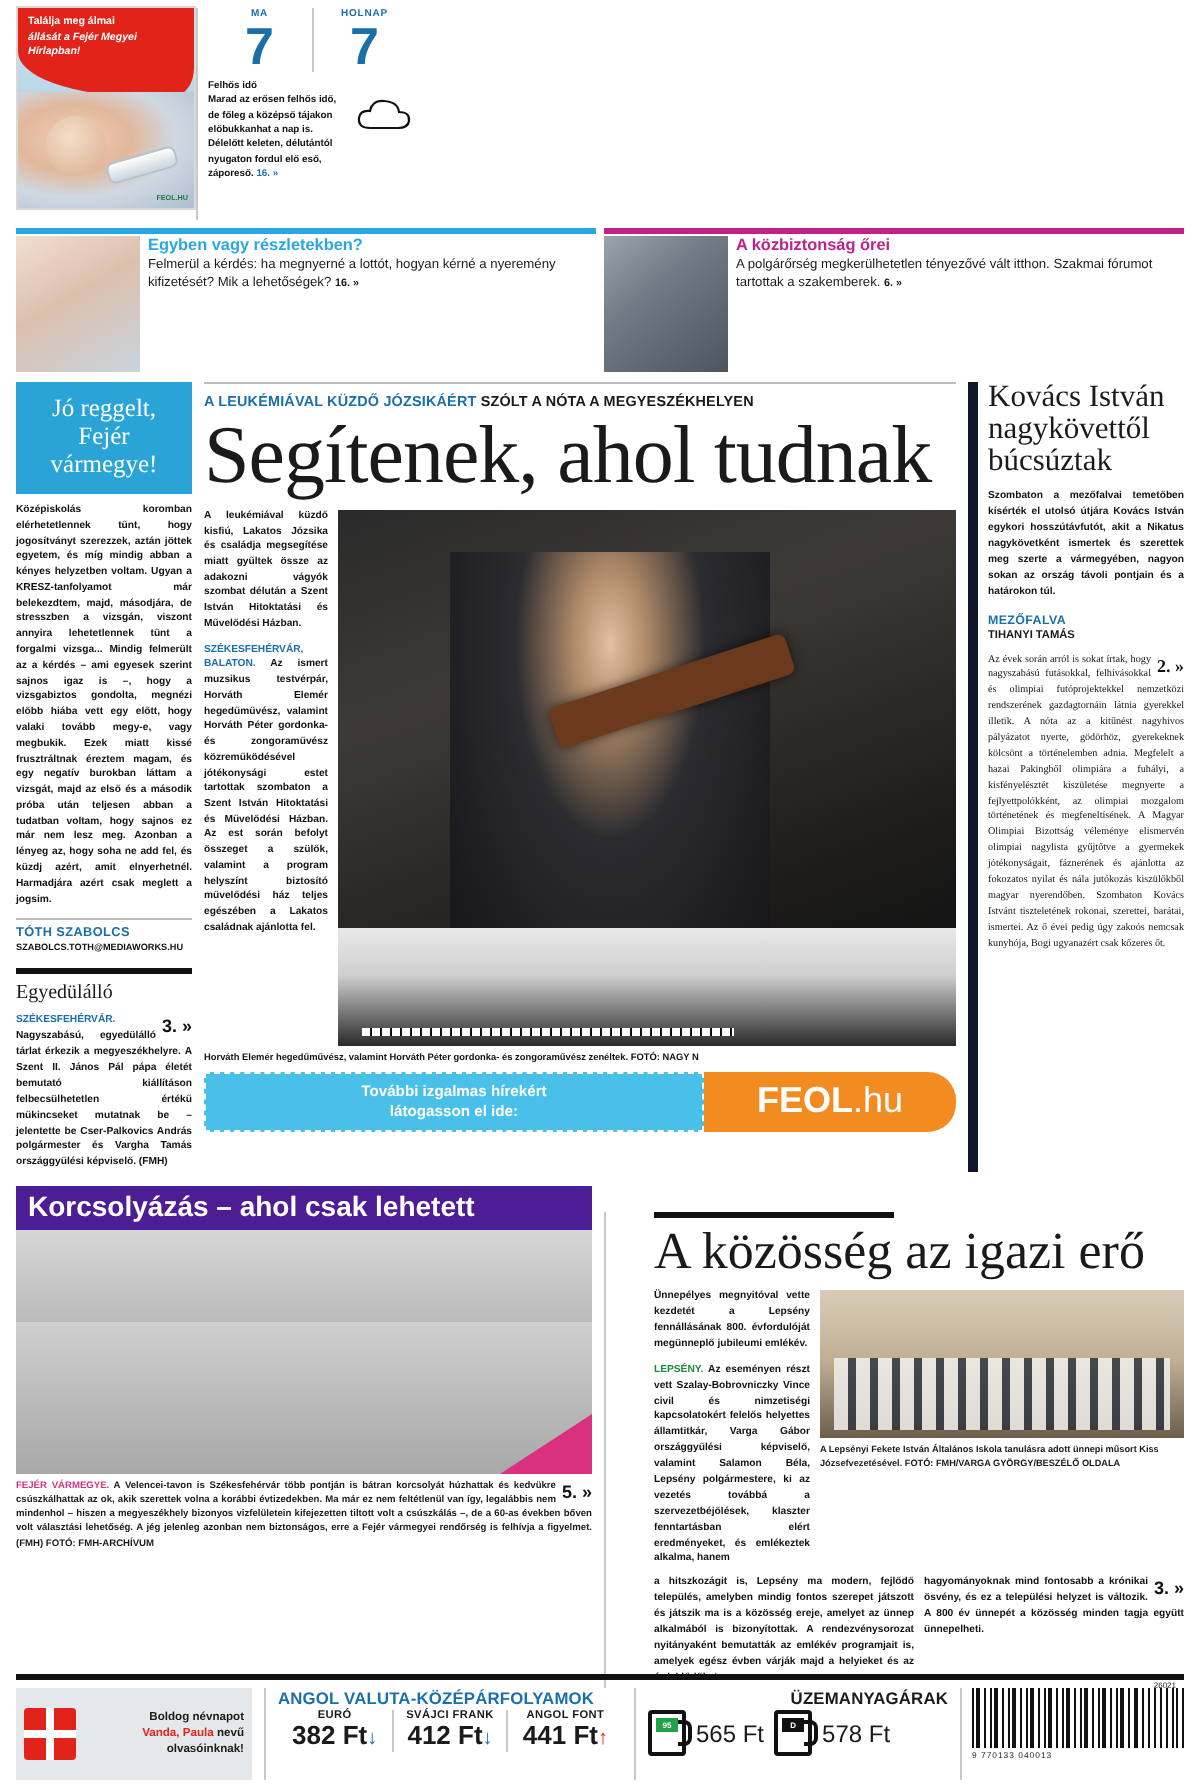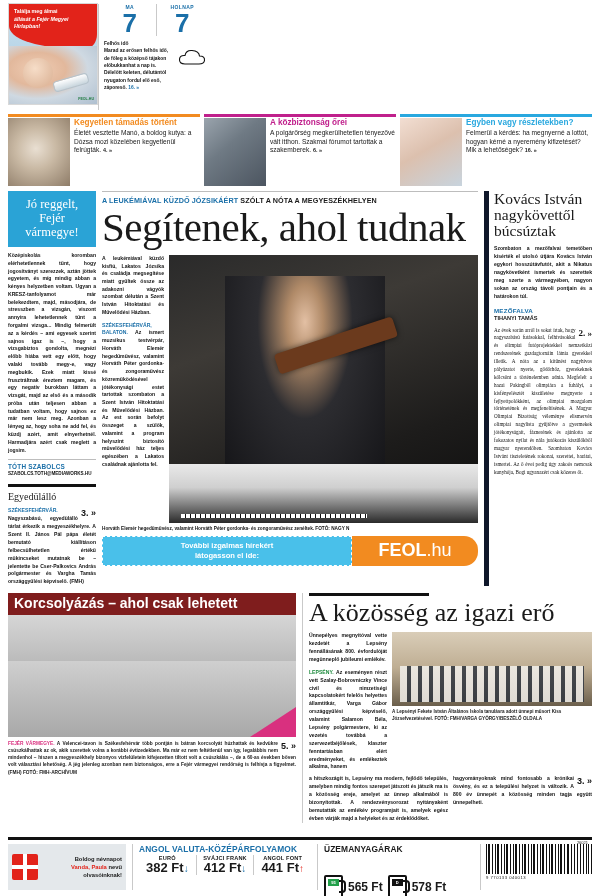--- a/index.html
+++ b/index.html
@@ -112,22 +112,22 @@
   .kov-h{font-family:"Liberation Serif", serif;font-size:15.5px;line-height:1.04;margin-bottom:6px;}
   .kov-b{font-size:5.1px;line-height:1.55;text-align:justify;font-weight:700;color:#111;}
   .kov-loc{color:#1a6fa8;font-size:6.2px;font-weight:800;margin-top:6px;letter-spacing:.2px;}
   .kov-by{font-size:5.6px;font-weight:800;margin-top:1px;}
   .kov-b2{font-size:5.1px;line-height:1.55;text-align:justify;margin-top:6px;
     font-family:"Liberation Serif", serif;font-weight:400;color:#111;}
 
   
   .lower{display:flex;gap:6px;margin-top:7px;}
   .low-left{width:288px;}
-  .low-right{flex:1;border-left:1px solid #c9c9c9;padding-left:6px;}
-  .pink-h{background:#7f1d1d;color:#fff;font-size:14px;font-weight:800;padding:3px 6px 4px;line-height:1.05;}
+  .low-right{flex:1;border-left:1px solid #c9c9c9;padding-left:24px;margin-top:13px;}
+  .pink-h{background:#4c1d95;color:#fff;font-size:14px;font-weight:800;padding:3px 6px 4px;line-height:1.05;}
   .ice-photo{height:122px;margin-top:0;position:relative;overflow:hidden;
     background:linear-gradient(180deg,#d6d6d6 0%,#bdbdbd 35%,#9e9e9e 70%,#8a8a8a 100%);}
   .ice-photo:before{content:"";position:absolute;left:0;top:38%;width:100%;height:62%;
     background:linear-gradient(180deg,#cfcfcf,#a8a8a8);}
   .ice-pink{position:absolute;right:0;bottom:0;width:0;height:0;
     border-left:46px solid transparent;border-bottom:30px solid #d9307f;}
   .ice-cap{font-size:4.8px;line-height:1.5;text-align:justify;font-weight:700;margin-top:3px;position:relative;}
   .ice-cap .loc{color:#d9307f;font-weight:800;}
   .pg-pink{color:#111;font-size:9px;font-weight:800;float:right;margin-left:3px;}
   .rule-black{border-top:3px solid #111;width:120px;margin-bottom:4px;}
@@ -155,30 +155,30 @@
   .curblock{flex:1;border-left:1px solid #c9c9c9;padding-left:6px;}
   .cur-h{font-size:8.4px;font-weight:800;color:#1a6fa8;letter-spacing:.1px;margin-bottom:1px;}
   .cur-row{display:flex;}
   .cur-cell{flex:1;text-align:center;}
   .cur-cell + .cur-cell{border-left:1px solid #c9c9c9;}
   .cur-l{font-size:5.6px;font-weight:700;letter-spacing:.2px;}
   .cur-v{font-size:13px;font-weight:800;line-height:1.05;}
   .arr-d{color:#1a6fa8;font-size:10px;}
   .arr-u{color:#e2231a;font-size:10px;}
   .fuelblock{width:150px;border-left:1px solid #c9c9c9;padding-left:6px;}
-  .fuel-h{font-size:8.4px;font-weight:800;letter-spacing:.1px;margin-bottom:21px;}
+  .fuel-h{font-size:8.4px;font-weight:800;letter-spacing:.1px;margin-bottom:1px;text-align:right;}
   .fuel-row{display:flex;align-items:center;gap:5px;}
   .pump{width:15px;height:19px;border:2px solid #111;border-radius:2px;position:relative;flex:none;}
   .pump.g{border-color:#111;}
   .pump i{position:absolute;left:2px;top:2px;right:2px;height:7px;background:#22a04a;font-style:normal;
     font-size:4px;color:#fff;text-align:center;line-height:7px;font-weight:800;}
   .pump.d i{background:#111;}
   .pump:after{content:"";position:absolute;right:-5px;top:3px;width:5px;height:9px;
     border:2px solid #111;border-left:none;border-radius:0 4px 4px 0;}
-  .fuel-v{font-size:12px;font-weight:700;}
+  .fuel-v{font-size:12px;font-weight:400;}
   .barcode{width:106px;border-left:1px solid #c9c9c9;padding-left:5px;position:relative;}
   .bars{height:30px;background:repeating-linear-gradient(90deg,#111 0 1px,#fff 1px 2px,#111 2px 4px,#fff 4px 6px,#111 6px 7px,#fff 7px 9px);}
   .bars2{position:absolute;right:4px;top:0;width:20px;height:30px;
     background:repeating-linear-gradient(90deg,#111 0 1px,#fff 1px 3px);}
   .bc-num{font-size:4.2px;margin-top:1px;letter-spacing:.5px;}
   .bc-top{position:absolute;right:4px;top:-4px;font-size:4px;}
 </style>
 </head>
 <body>
 
@@ -223,52 +223,41 @@
           <svg width="28" height="18" viewBox="0 0 28 18">
             <path d="M7 16 Q1 16 1.5 11 Q2 7 7 7.5 Q8 2 14 2.5 Q21 3 21.5 8 Q27 8 26.5 12.5 Q26 16 21 16 Z" fill="none" stroke="#111" stroke-width="1.1"></path>
           </svg>
         </div>
       </div>
     </div>
   </div>
 
   <div class="teasers">
 
+
     <div class="teaser">
-      <div class="t-bar" style="background:#f28b20"></div>
-      <div class="t-img img-dog"></div>
+      <div class="t-bar" style="background:#29a8df"></div>
+      <div class="t-img img-hand"></div>
       <div class="t-txt">
-        <div class="t-h" style="color:#f28b20">Kegyetlen támadás történt</div>
+        <div class="t-h" style="color:#29a8df">Egyben vagy részletekben?</div>
         <div class="t-p">
-          <span>Életét vesztette Manó, a boldog kutya: a Dózsa mozi közelében kegyetlenül felrúgták.</span>
-          <span class="t-pg">4. »</span>
+          <span>Felmerül a kérdés: ha megnyerné a lottót, hogyan kérné a nyeremény kifizetését? Mik a lehetőségek?</span>
+          <span class="t-pg">16. »</span>
         </div>
       </div>
     </div>
 
     <div class="teaser">
       <div class="t-bar" style="background:#c0208c"></div>
       <div class="t-img img-forum"></div>
       <div class="t-txt">
         <div class="t-h" style="color:#c0208c">A közbiztonság őrei</div>
         <div class="t-p">
           <span>A polgárőrség megkerülhetetlen tényezővé vált itthon. Szakmai fórumot tartottak a szakemberek.</span>
           <span class="t-pg">6. »</span>
-        </div>
-      </div>
-    </div>
-
-    <div class="teaser">
-      <div class="t-bar" style="background:#29a8df"></div>
-      <div class="t-img img-hand"></div>
-      <div class="t-txt">
-        <div class="t-h" style="color:#29a8df">Egyben vagy részletekben?</div>
-        <div class="t-p">
-          <span>Felmerül a kérdés: ha megnyerné a lottót, hogyan kérné a nyeremény kifizetését? Mik a lehetőségek?</span>
-          <span class="t-pg">16. »</span>
         </div>
       </div>
     </div>
   </div>
 
   <div class="main">
 
     <div class="col-left">
       <div class="goodmorning">
         <div>Jó reggelt,</div>

